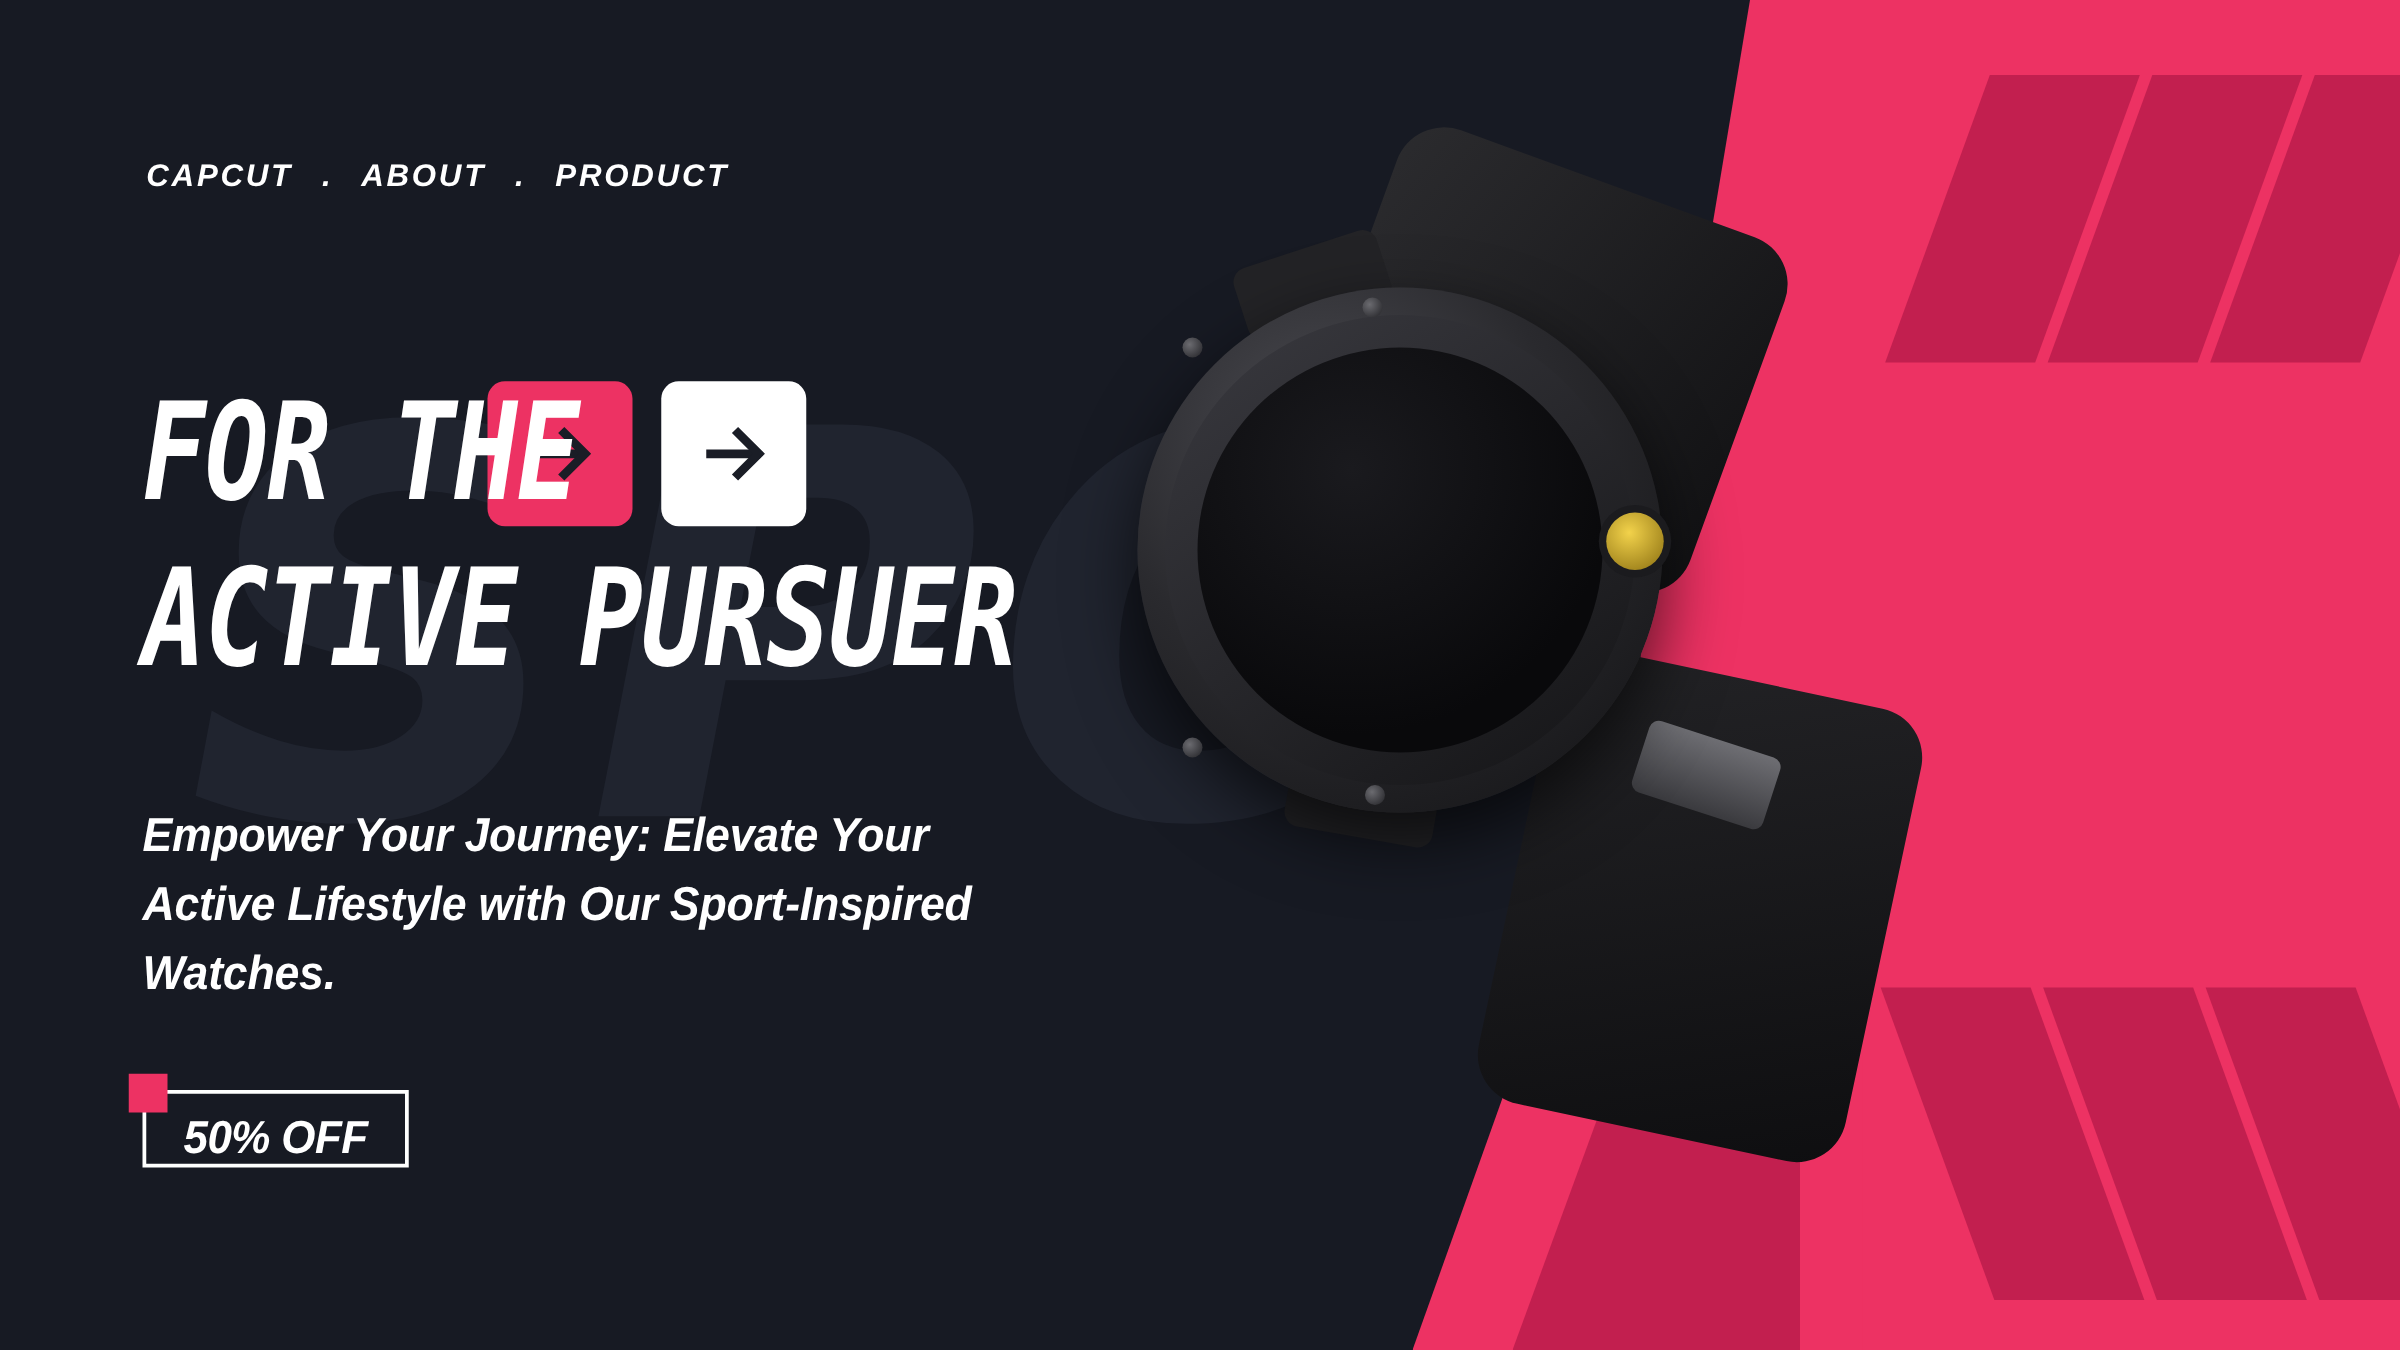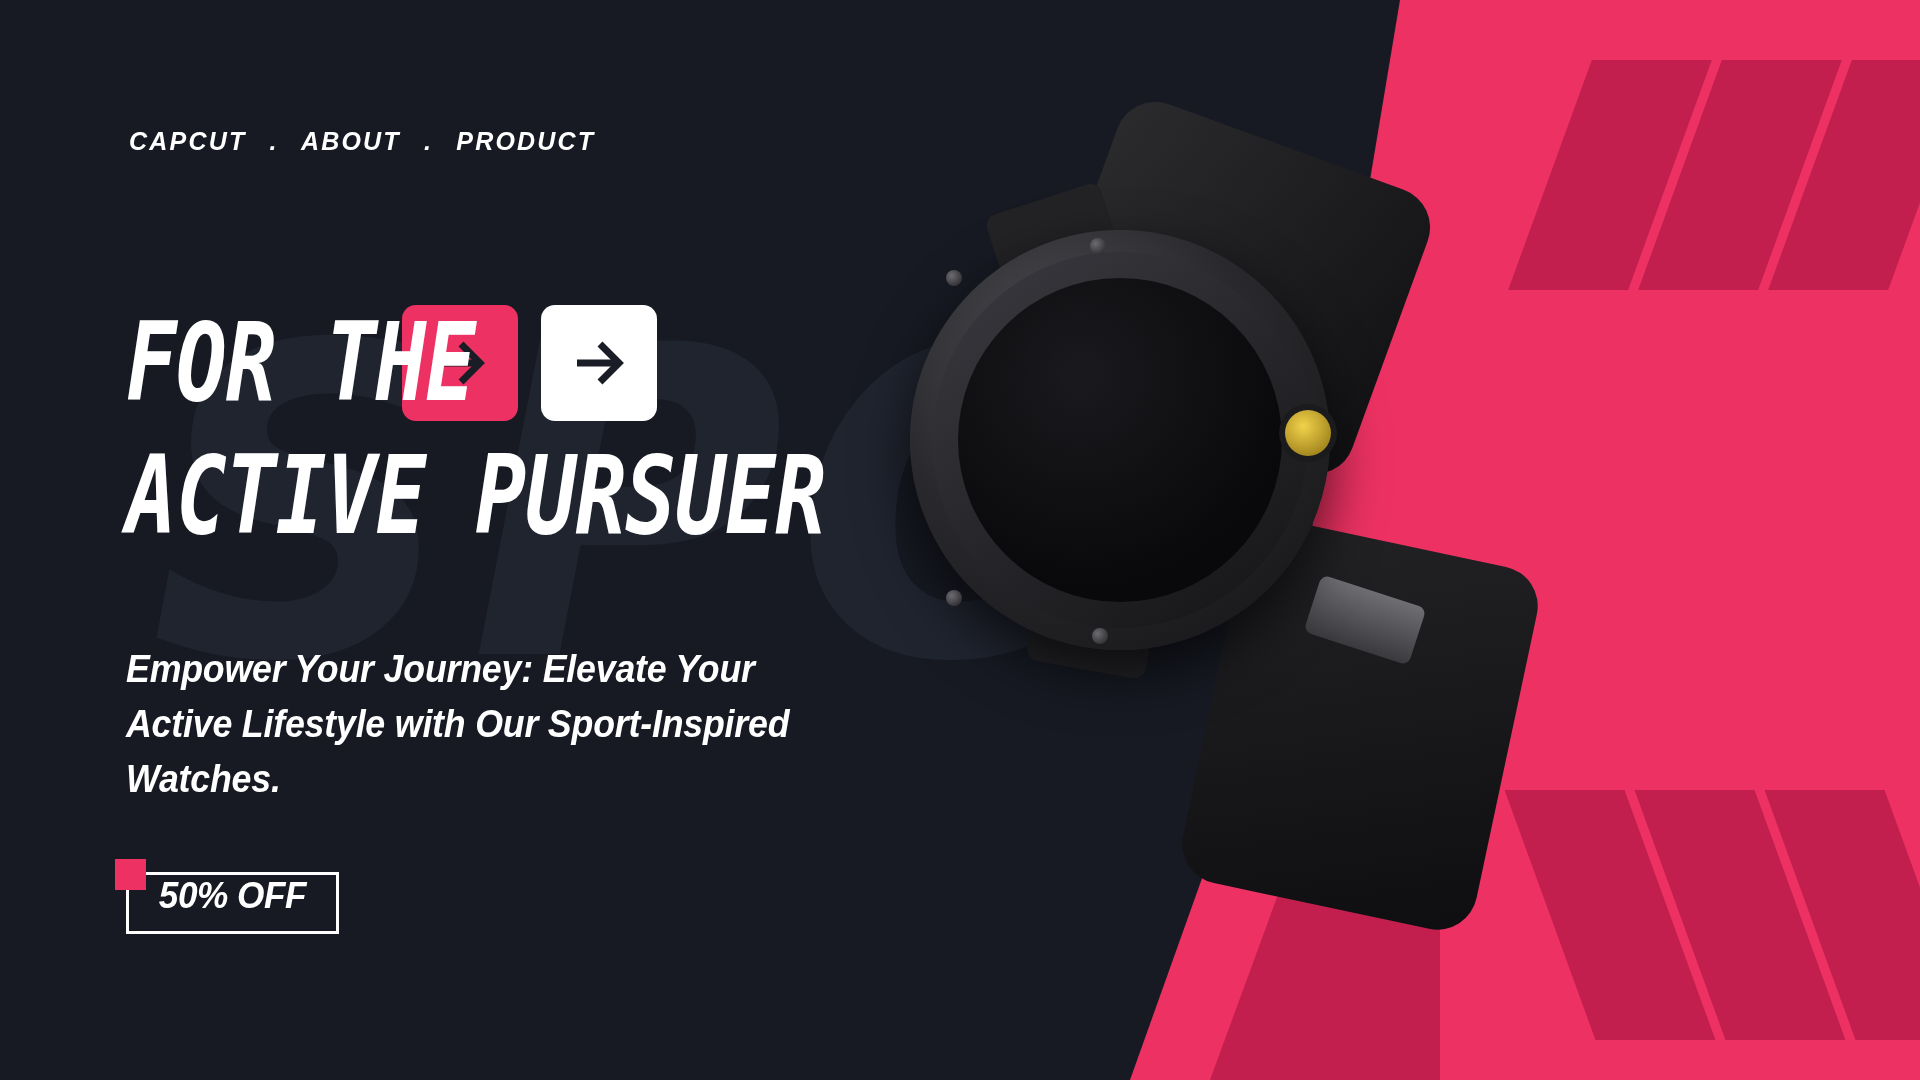--- a/index.html
+++ b/index.html
@@ -61,21 +61,21 @@
     position:absolute; left:150px; top:290px;
     font-size:430px; font-weight:700; font-style:italic;
     letter-spacing:10px;
     color:#20242F;
     line-height:1;
     user-select:none;
     font-family:"DejaVu Sans", sans-serif;
   }
 
   
-  .content { position:absolute; left:12px; top:0; width:1100px; height:1080px; }
+  .content { position:absolute; left:0; top:0; width:1100px; height:1080px; }
 
   .nav {
     position:absolute; left:117px; top:127px;
     font-size:25px; font-weight:700; font-style:italic;
     letter-spacing:2.2px; color:#FFFFFF;
     white-space:nowrap;
   }
   .nav .sep { padding:0 14px; }
 
   .headline {
@@ -117,21 +117,21 @@
   }
 
   .badges {
     position:absolute; left:114px; top:872px;
     display:flex; gap:22px;
   }
   .badge {
     position:relative;
     border:3px solid #FFFFFF;
     height:62px;
-    display:flex; align-items:flex-start; justify-content:center;
+    display:flex; align-items:flex-end; justify-content:center;
     padding:0 26px;
   }
   .badge .notch {
     position:absolute; left:-14px; top:-16px;
     width:31px; height:31px; background:#ED3263;
   }
   .badge-text {
     font-size:37px; font-weight:700; font-style:italic;
     color:#FFFFFF; letter-spacing:-0.5px; white-space:nowrap;
     transform:scaleX(0.95); transform-origin:center;

